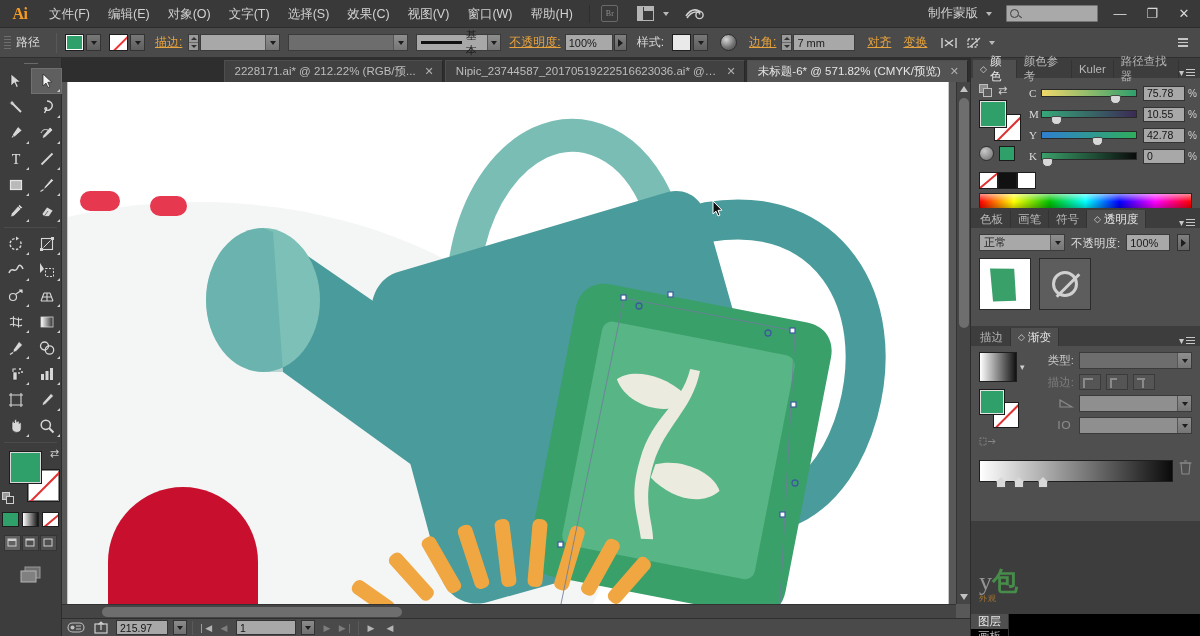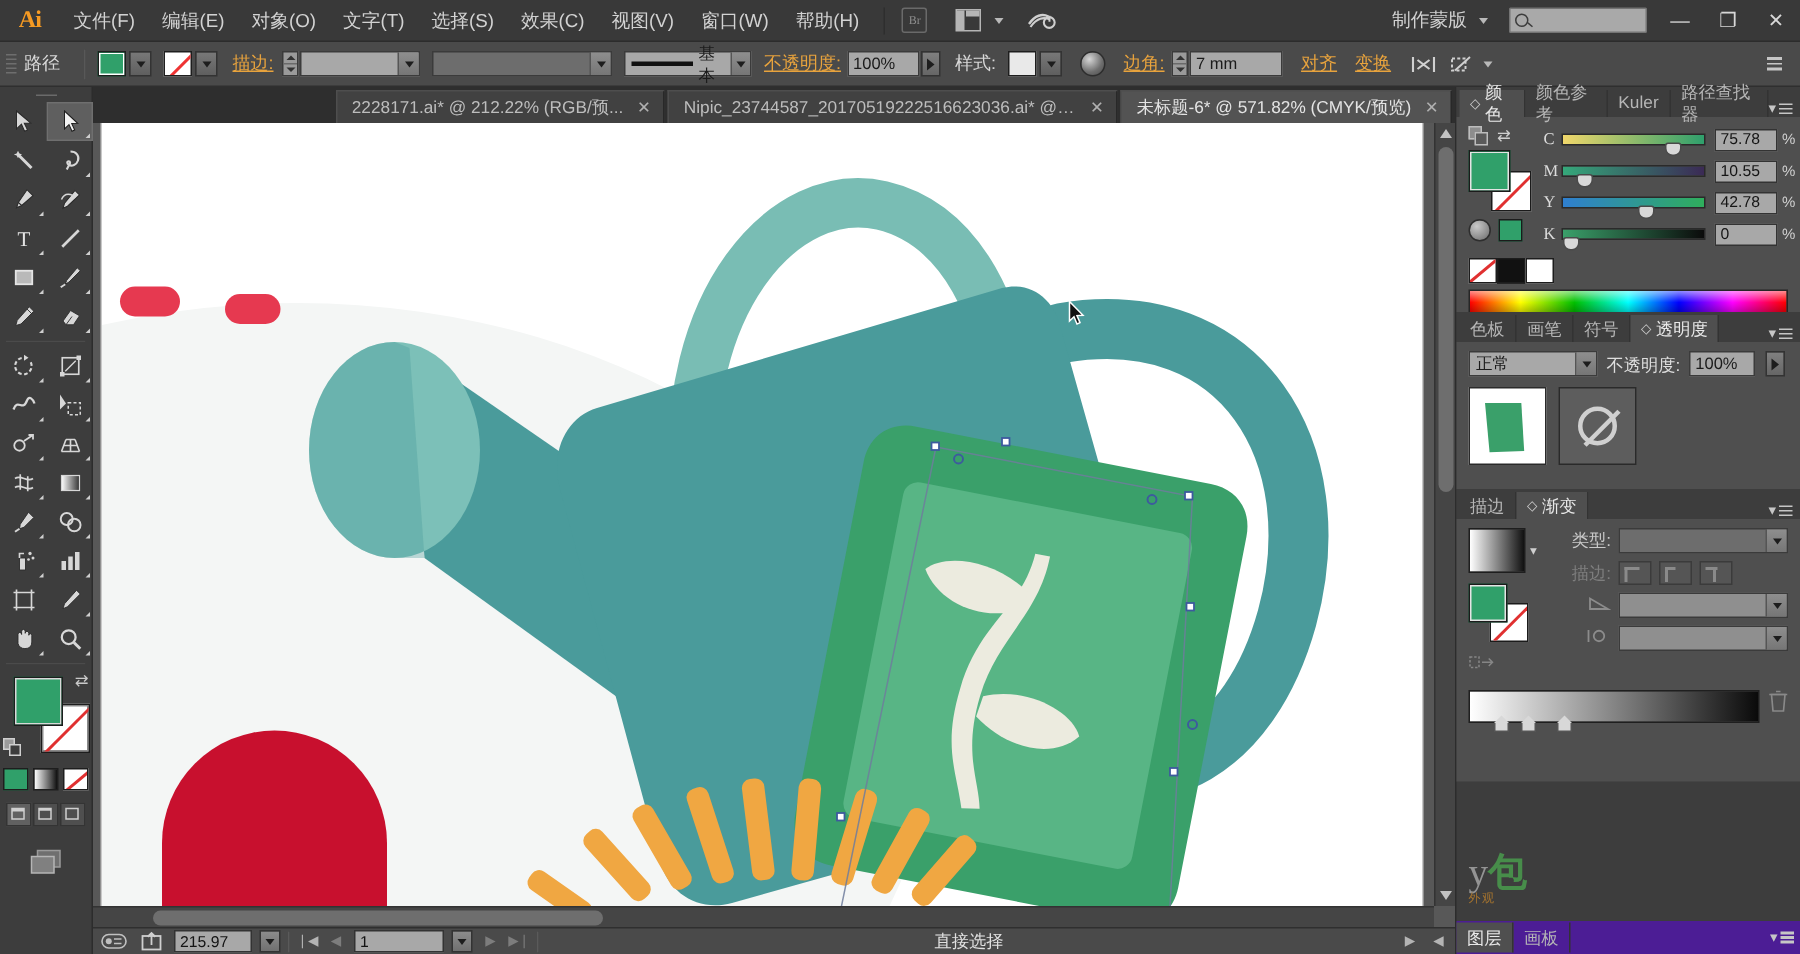--- a/index.html
+++ b/index.html
@@ -209,21 +209,21 @@
   .gstop i{display:block;width:0;height:0;border-left:5px solid transparent;border-right:5px solid transparent;border-bottom:5px solid #d8d8d8;}
   .gstop b{display:block;width:10px;height:6px;background:#d8d8d8;border:1px solid #555;border-top:none;}
   .trash{width:13px;height:15px;opacity:.55;}
 
   
   .wmark{position:absolute;left:8px;bottom:32px;font-size:26px;color:#b9b9b9;opacity:.7;font-family:"Liberation Serif",serif;}
   .wmark .g{color:#4caf50;font-weight:bold;}
   .wmark small{display:block;font-size:8px;color:#d08a28;letter-spacing:1px;margin-top:-6px;}
 
   
-  .botpanel{position:absolute;left:0;bottom:0;width:230px;height:22px;background:#4c1d95;display:flex;align-items:center;}
+  .botpanel{position:absolute;left:0;bottom:0;width:230px;height:22px;background:#000000;display:flex;align-items:flex-start;flex-direction:column;}
   .botpanel .ptab{height:20px;}
 
   
   .statusbar{position:absolute;left:62px;bottom:0;width:908px;height:18px;background:#4a4a4a;border-top:1px solid #2f2f2f;
     display:flex;align-items:center;padding:0 4px;gap:5px;font-size:11px;color:#dadada;}
   .sb-ic{width:20px;height:14px;display:flex;align-items:center;justify-content:center;color:#cfcfcf;}
   .sb-zoom{width:52px;height:15px;background:#a8a8a8;border:1px solid #333;color:#141414;font-size:10.5px;
     display:flex;align-items:center;padding-left:3px;}
   .sb-dd{width:14px;height:15px;background:linear-gradient(#8c8c8c,#707070);border:1px solid #333;
     display:flex;align-items:center;justify-content:center;}
@@ -1023,18 +1023,17 @@
     <div class="sb-vsep"></div>
     <div class="nav-ic">❘◀</div>
     <div class="nav-ic dim">◀</div>
     <div class="sb-page">1</div>
     <div class="sb-dd">
         <div class="c"></div>
       </div>
     <div class="nav-ic dim">▶</div>
     <div class="nav-ic dim">▶❘</div>
     <div class="sb-vsep"></div>
-    <div class="sb-status">直接选择</div>
     <div class="nav-ic">▶</div>
     <div class="nav-ic">◀</div>
   </div>
 
 </div>
 
 </body></html>

